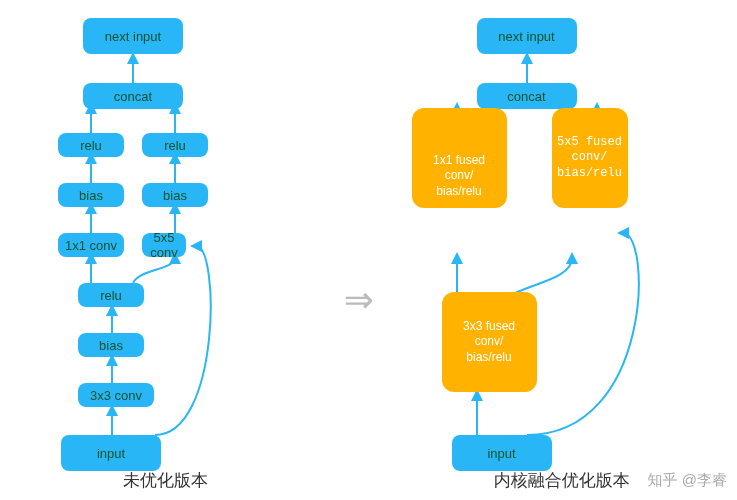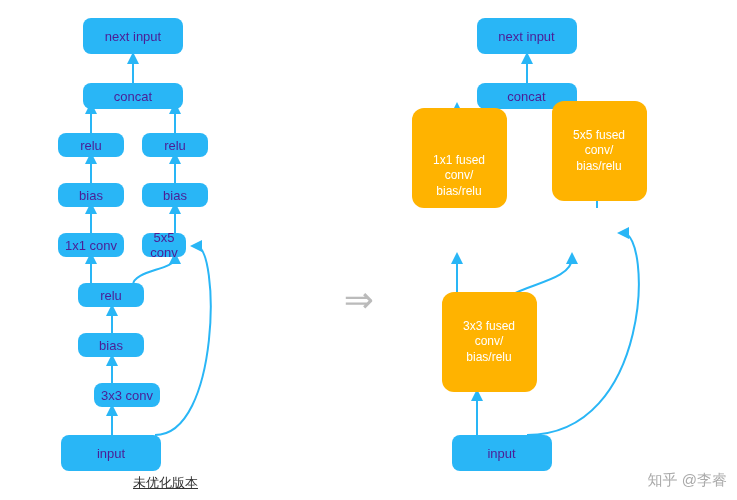--- a/index.html
+++ b/index.html
@@ -44,21 +44,21 @@
       align-items: center;
       justify-content: center;
       font-size: 32px;
       color: #ccc;
       padding-top: 100px;
     }
 
     
     .node-blue {
       background: #29b6f6;
-      color: #4c1d95;
+      color: #14532d;
       border-radius: 8px;
       text-align: center;
       font-size: 13px;
       font-weight: 500;
       display: flex;
       align-items: center;
       justify-content: center;
       position: absolute;
     }
 
@@ -82,25 +82,24 @@
       top: 0;
       left: 0;
       width: 100%;
       height: 100%;
       pointer-events: none;
     }
 
     .label-text {
       position: absolute;
       bottom: 8px;
-      font-size: 13px;
+      font-size: 17px;
       color: #333;
       text-align: center;
       width: 100%;
-      text-decoration: underline;
     }
 
     .watermark {
       position: absolute;
       bottom: 10px;
       right: 10px;
       font-size: 15px;
       color: #aaa;
     }
   </style>
@@ -178,21 +177,21 @@
     </div>
 
     <div class="node-blue" style="left:78px;top:283px;width:66px;height:24px;">
       <span>relu</span>
     </div>
 
     <div class="node-blue" style="left:78px;top:333px;width:66px;height:24px;">
       <span>bias</span>
     </div>
 
-    <div class="node-blue" style="left:94px;top:383px;width:66px;height:24px;text-align:center;">
+    <div class="node-blue" style="left:78px;top:383px;width:76px;height:24px;text-align:center;">
       <span>3x3 conv</span>
     </div>
 
     <div class="node-blue" style="left:61px;top:435px;width:100px;height:36px;">
       <span>input</span>
     </div>
 
     <div class="label-text">未优化版本</div>
   </div>
 
@@ -231,33 +230,34 @@
     <div class="node-blue" style="left:90px;top:83px;width:100px;height:26px;">
       <span>concat</span>
     </div>
 
     <div class="node-orange" style="left:25px;top:108px;width:95px;height:100px;line-height:1.3;">
       <span style="white-space:pre-line;margin-top:36px;">1x1 fused
 conv/
 bias/relu</span>
     </div>
 
-    <div class="node-orange" style="left:165px;top:101px;width:95px;height:100px;line-height:1.3;">
+    <div class="node-orange" style="left:165px;top:108px;width:76px;height:100px;line-height:1.3;font-family:Liberation Mono, monospace;">
       <span style="white-space:pre-line;">5x5 fused
 conv/
 bias/relu</span>
     </div>
 
     <div class="node-orange" style="left:55px;top:292px;width:95px;height:100px;line-height:1.3;">
       <span style="white-space:pre-line;">3x3 fused
 conv/
 bias/relu</span>
     </div>
 
     <div class="node-blue" style="left:65px;top:435px;width:100px;height:36px;">
       <span>input</span>
     </div>
 
+    <div class="label-text">内核融合优化版本</div>
   </div>
 
 </div>
 
 <div class="watermark">知乎 @李睿</div>
 
 </body></html>

